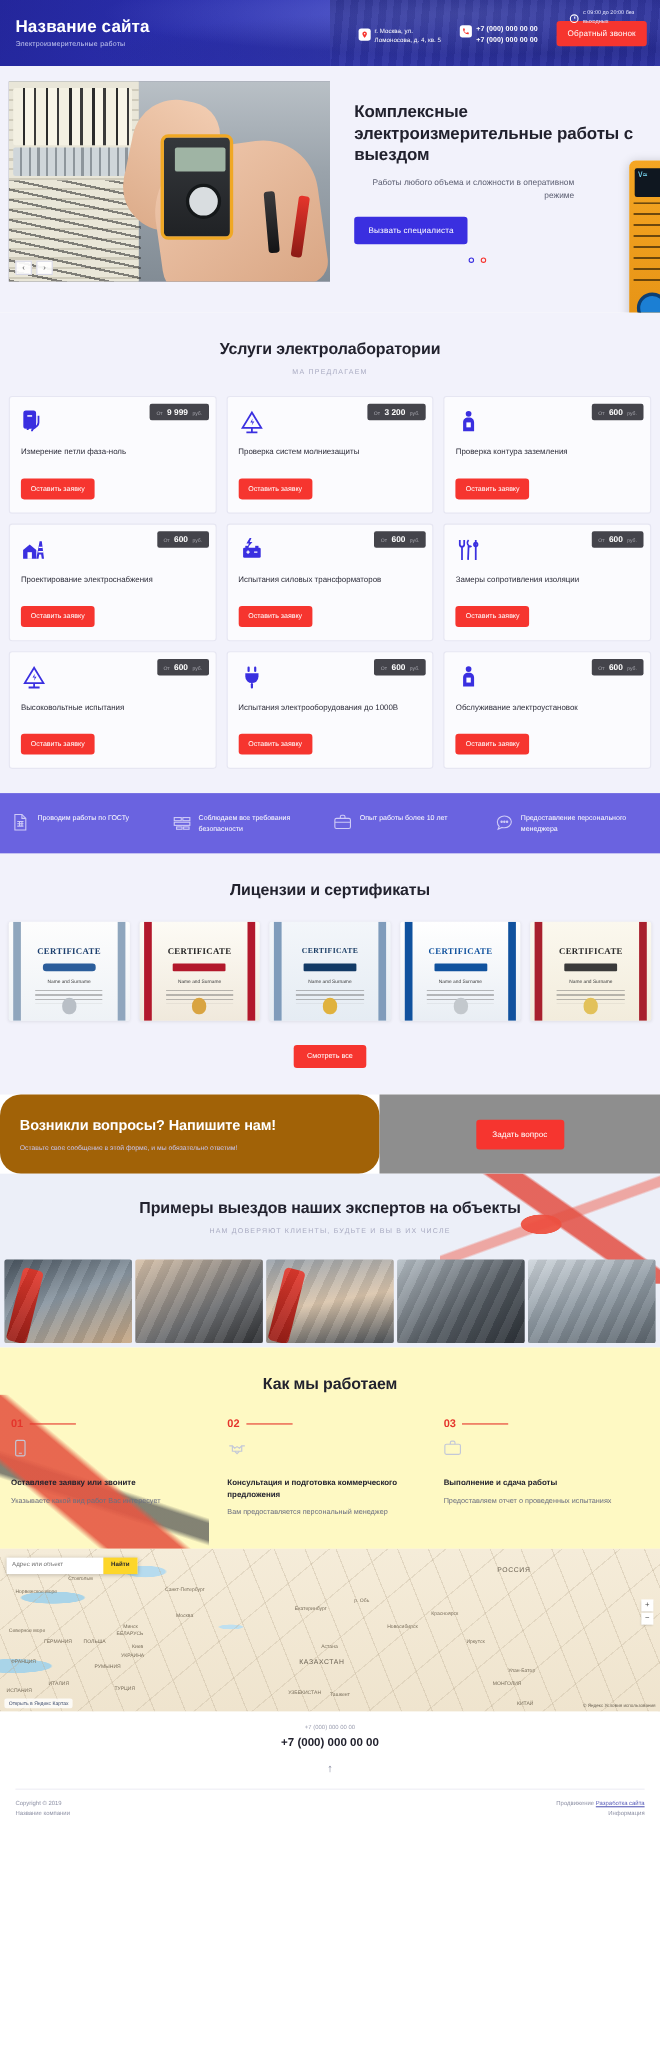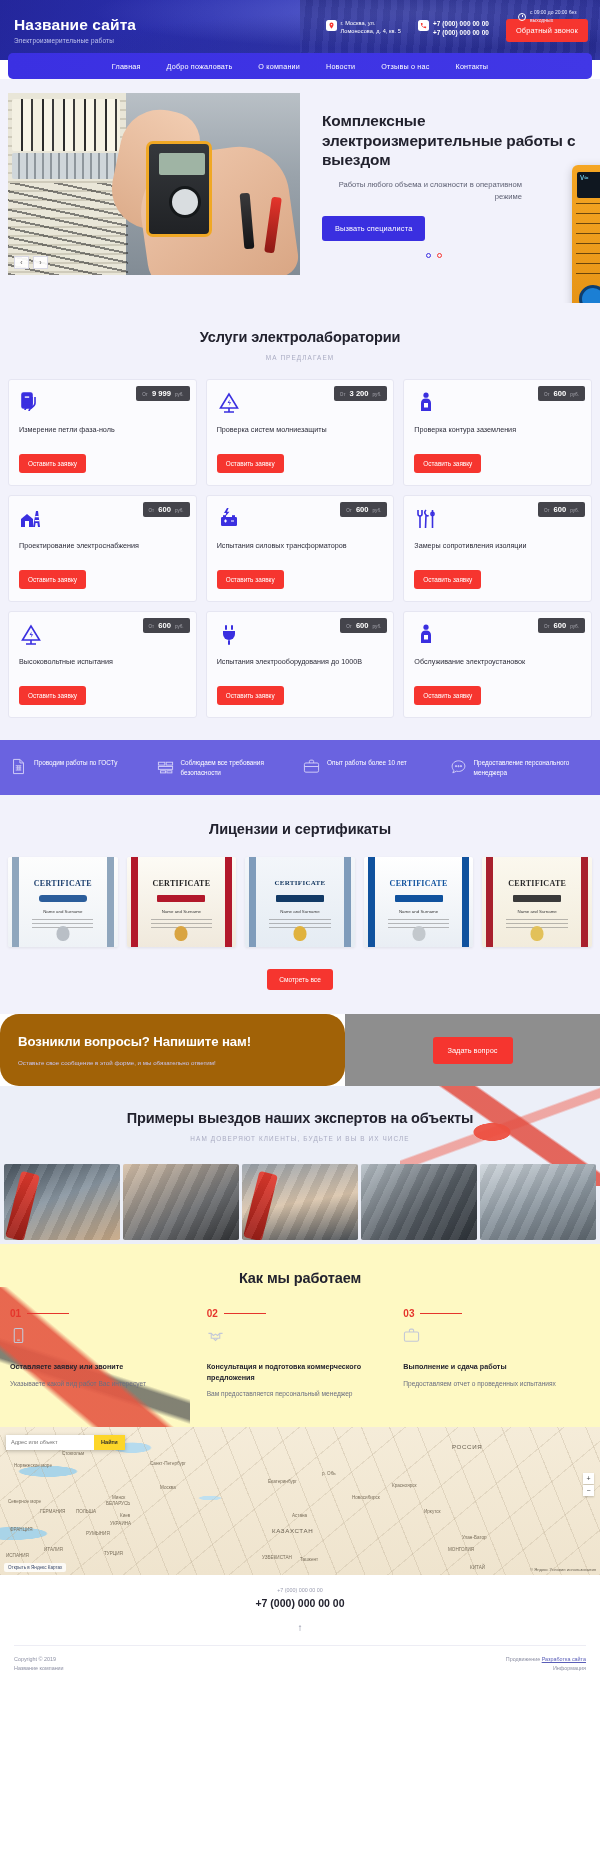--- a/index.html
+++ b/index.html
@@ -57,21 +57,21 @@
   }
   .brand-sub {
     color: #c3c7ef;
     font-size: 6.4px;
     margin-top: 3px;
     letter-spacing: .2px;
   }
   .header-contacts {
     margin-left: auto;
     display: flex;
-    align-items: flex-start;
+    align-items: flex-end;
     gap: 17px;
   }
   .hc-item { display: flex; align-items: flex-start; gap: 4px; }
   .hc-pin {
     width: 11px; height: 11px; flex: 0 0 11px;
     background: #fff; border-radius: 2.5px;
     display: flex; align-items: center; justify-content: center;
     margin-top: 1px;
   }
   .hc-pin svg { width: 7px; height: 7px; display: block; }
@@ -701,30 +701,20 @@
         <button class="callback-btn">Обратный звонок</button>
       </div>
 
       <div class="hc-hours">
         <span class="hc-clock"></span>
         <span class="hc-hours-text">с 09:00 до 20:00 без выходных</span>
       </div>
     </div>
   </div>
 
-  <div class="nav-wrap">
-    <nav class="nav">
-      <span class="nav-item">Главная</span>
-      <span class="nav-item">Добро пожаловать</span>
-      <span class="nav-item">О компании</span>
-      <span class="nav-item">Новости</span>
-      <span class="nav-item">Отзывы о нас</span>
-      <span class="nav-item">Контакты</span>
-    </nav>
-  </div>
 
   <section class="hero">
     <div class="float-meter">
       <div class="screen">V≃</div>
       <div class="ticks"></div>
       <div class="dial"></div>
 
     </div>
 
     <div class="hero-row">

